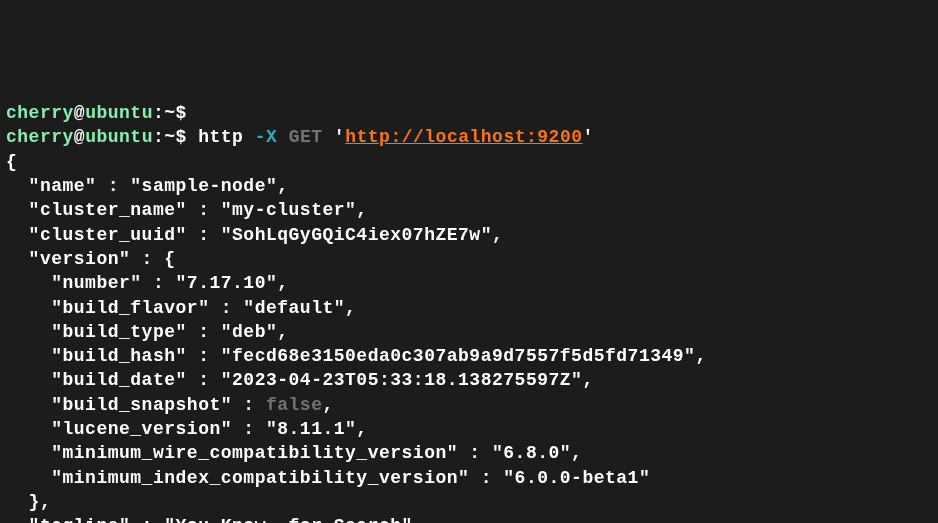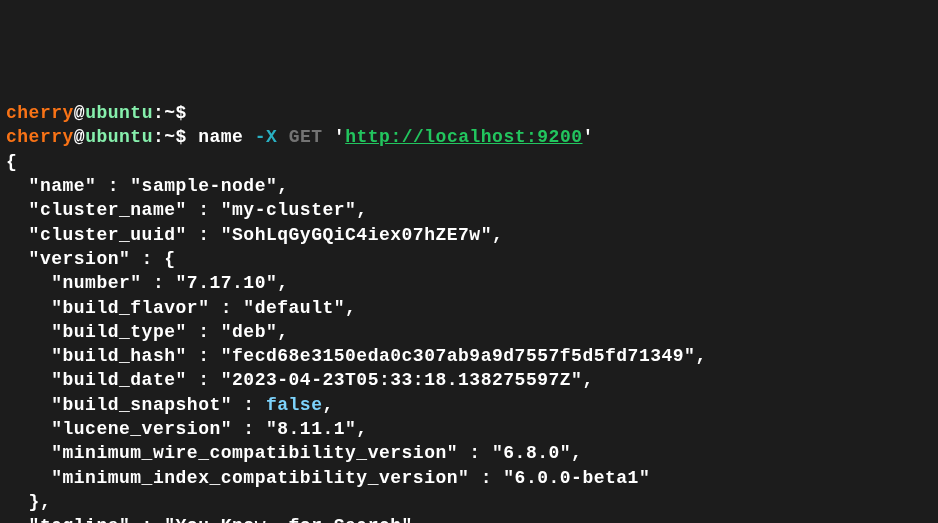--- a/index.html
+++ b/index.html
@@ -8,37 +8,37 @@
       color: #ffffff;
       font-family: 'Consolas', 'Monaco', 'Courier New', monospace;
       font-size: 18px;
       line-height: 1.35;
       padding: 4px 6px;
       width: 938px;
       white-space: pre;
       letter-spacing: 0.5px;
       font-weight: bold;
     }
-    .prompt-user { color: #f97316; }
+    .prompt-user { color: #86efac; }
     .prompt-host { color: #86efac; }
     .prompt-path { color: #ffffff; }
     .prompt-dollar { color: #ffffff; }
     .opt { color: #737373; }
-    .url { color: #22c55e; text-decoration: underline; text-align: right; }
+    .url { color: #f97316; text-decoration: underline; text-align: right; }
     .flag { color: #29b0c2; }
-    .false-val { color: #7dd3fc; }
+    .false-val { color: #737373; }
     .text { color: #ffffff; }
   </style>
 </head>
 <body>
 
 
 
 <div><span class="prompt-user">cherry</span><span class="text">@</span><span class="prompt-host">ubuntu</span><span class="text">:</span><span class="prompt-path">~</span><span class="prompt-dollar">$</span>
-<span class="prompt-user">cherry</span><span class="text">@</span><span class="prompt-host">ubuntu</span><span class="text">:</span><span class="prompt-path">~</span><span class="prompt-dollar">$</span> <span class="text">name</span> <span class="flag">-X</span> <span class="opt">GET</span> <span class="text">'</span><span class="url">http://localhost:9200</span><span class="text">'</span>
+<span class="prompt-user">cherry</span><span class="text">@</span><span class="prompt-host">ubuntu</span><span class="text">:</span><span class="prompt-path">~</span><span class="prompt-dollar">$</span> <span class="text">http</span> <span class="flag">-X</span> <span class="opt">GET</span> <span class="text">'</span><span class="url">http://localhost:9200</span><span class="text">'</span>
 <span class="text">{</span>
 <span class="text">  "name" : "sample-node",</span>
 <span class="text">  "cluster_name" : "my-cluster",</span>
 <span class="text">  "cluster_uuid" : "SohLqGyGQiC4iex07hZE7w",</span>
 <span class="text">  "version" : {</span>
 <span class="text">    "number" : "7.17.10",</span>
 <span class="text">    "build_flavor" : "default",</span>
 <span class="text">    "build_type" : "deb",</span>
 <span class="text">    "build_hash" : "fecd68e3150eda0c307ab9a9d7557f5d5fd71349",</span>
 <span class="text">    "build_date" : "2023-04-23T05:33:18.138275597Z",</span>

